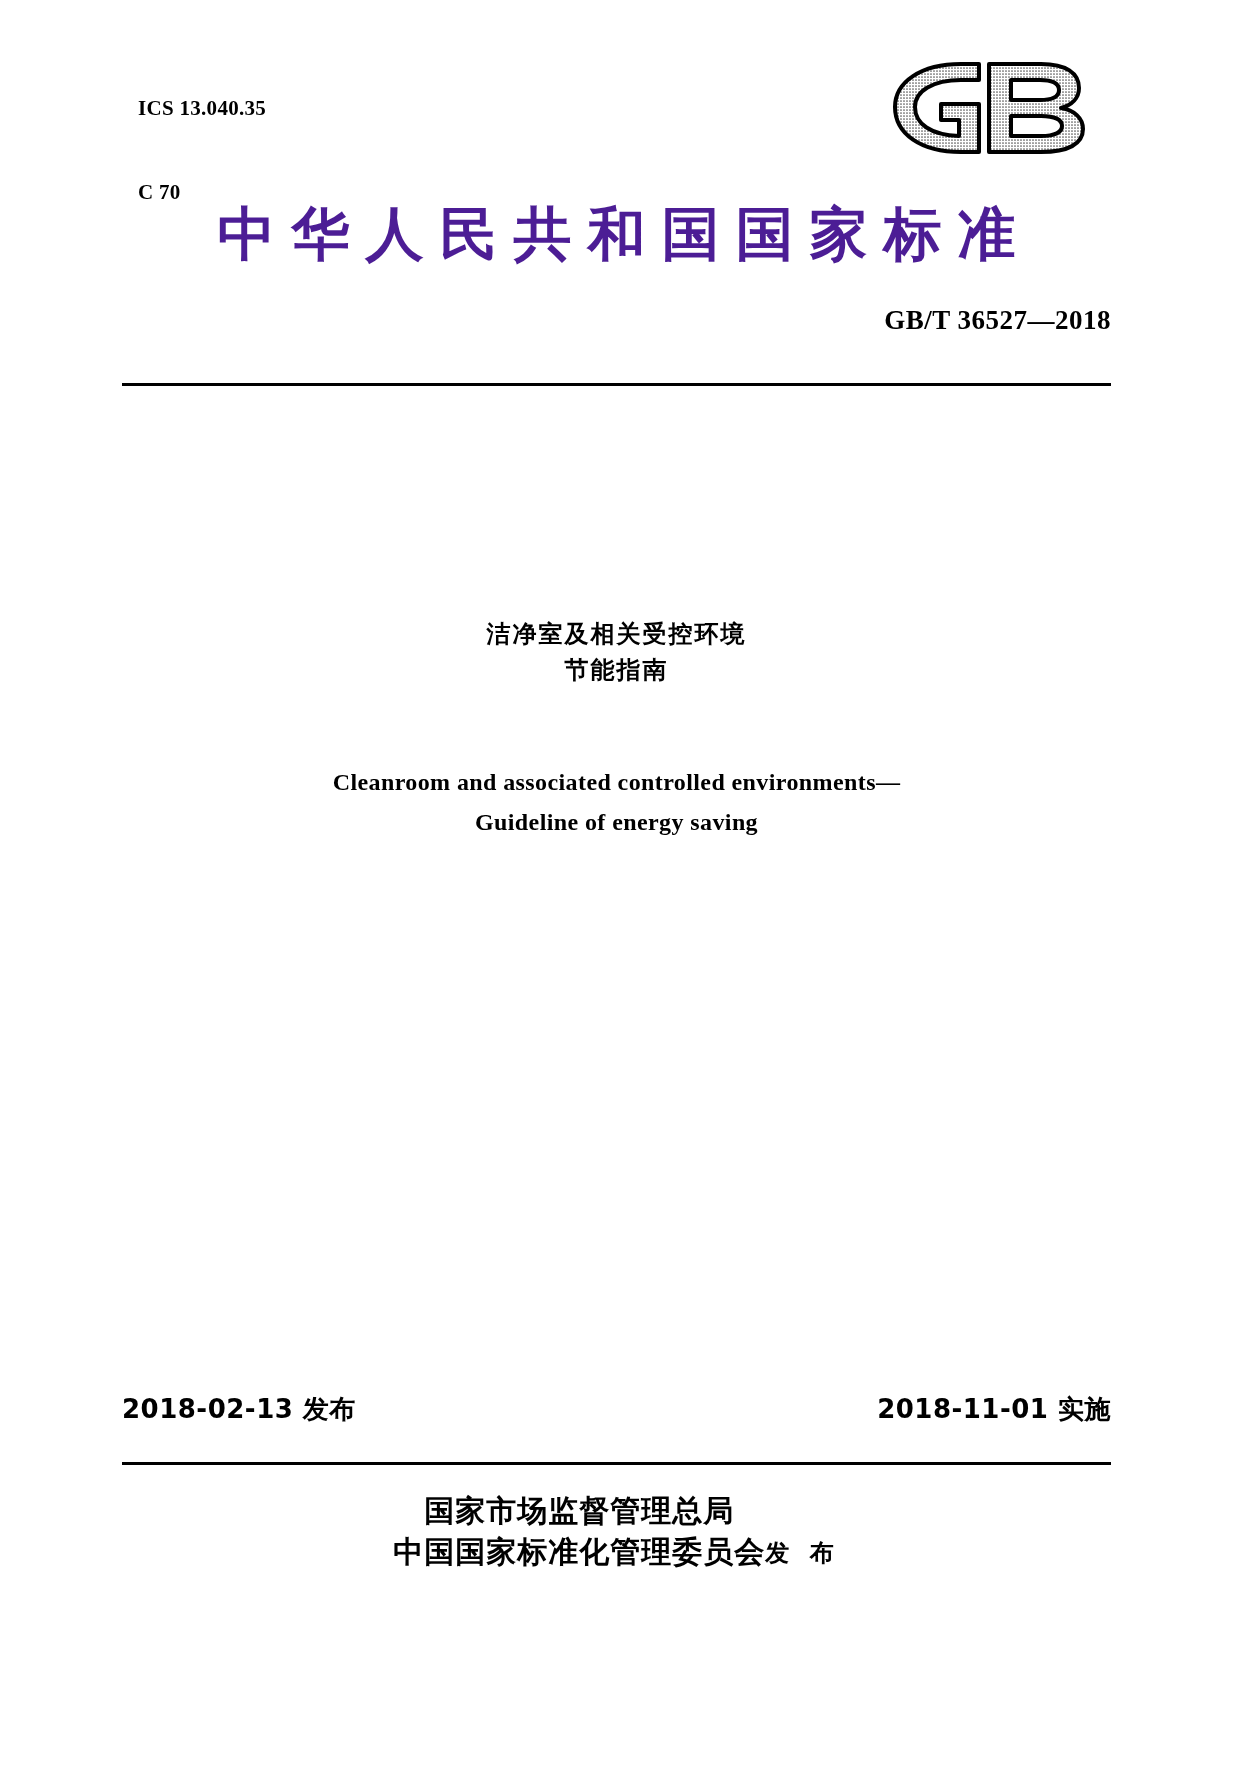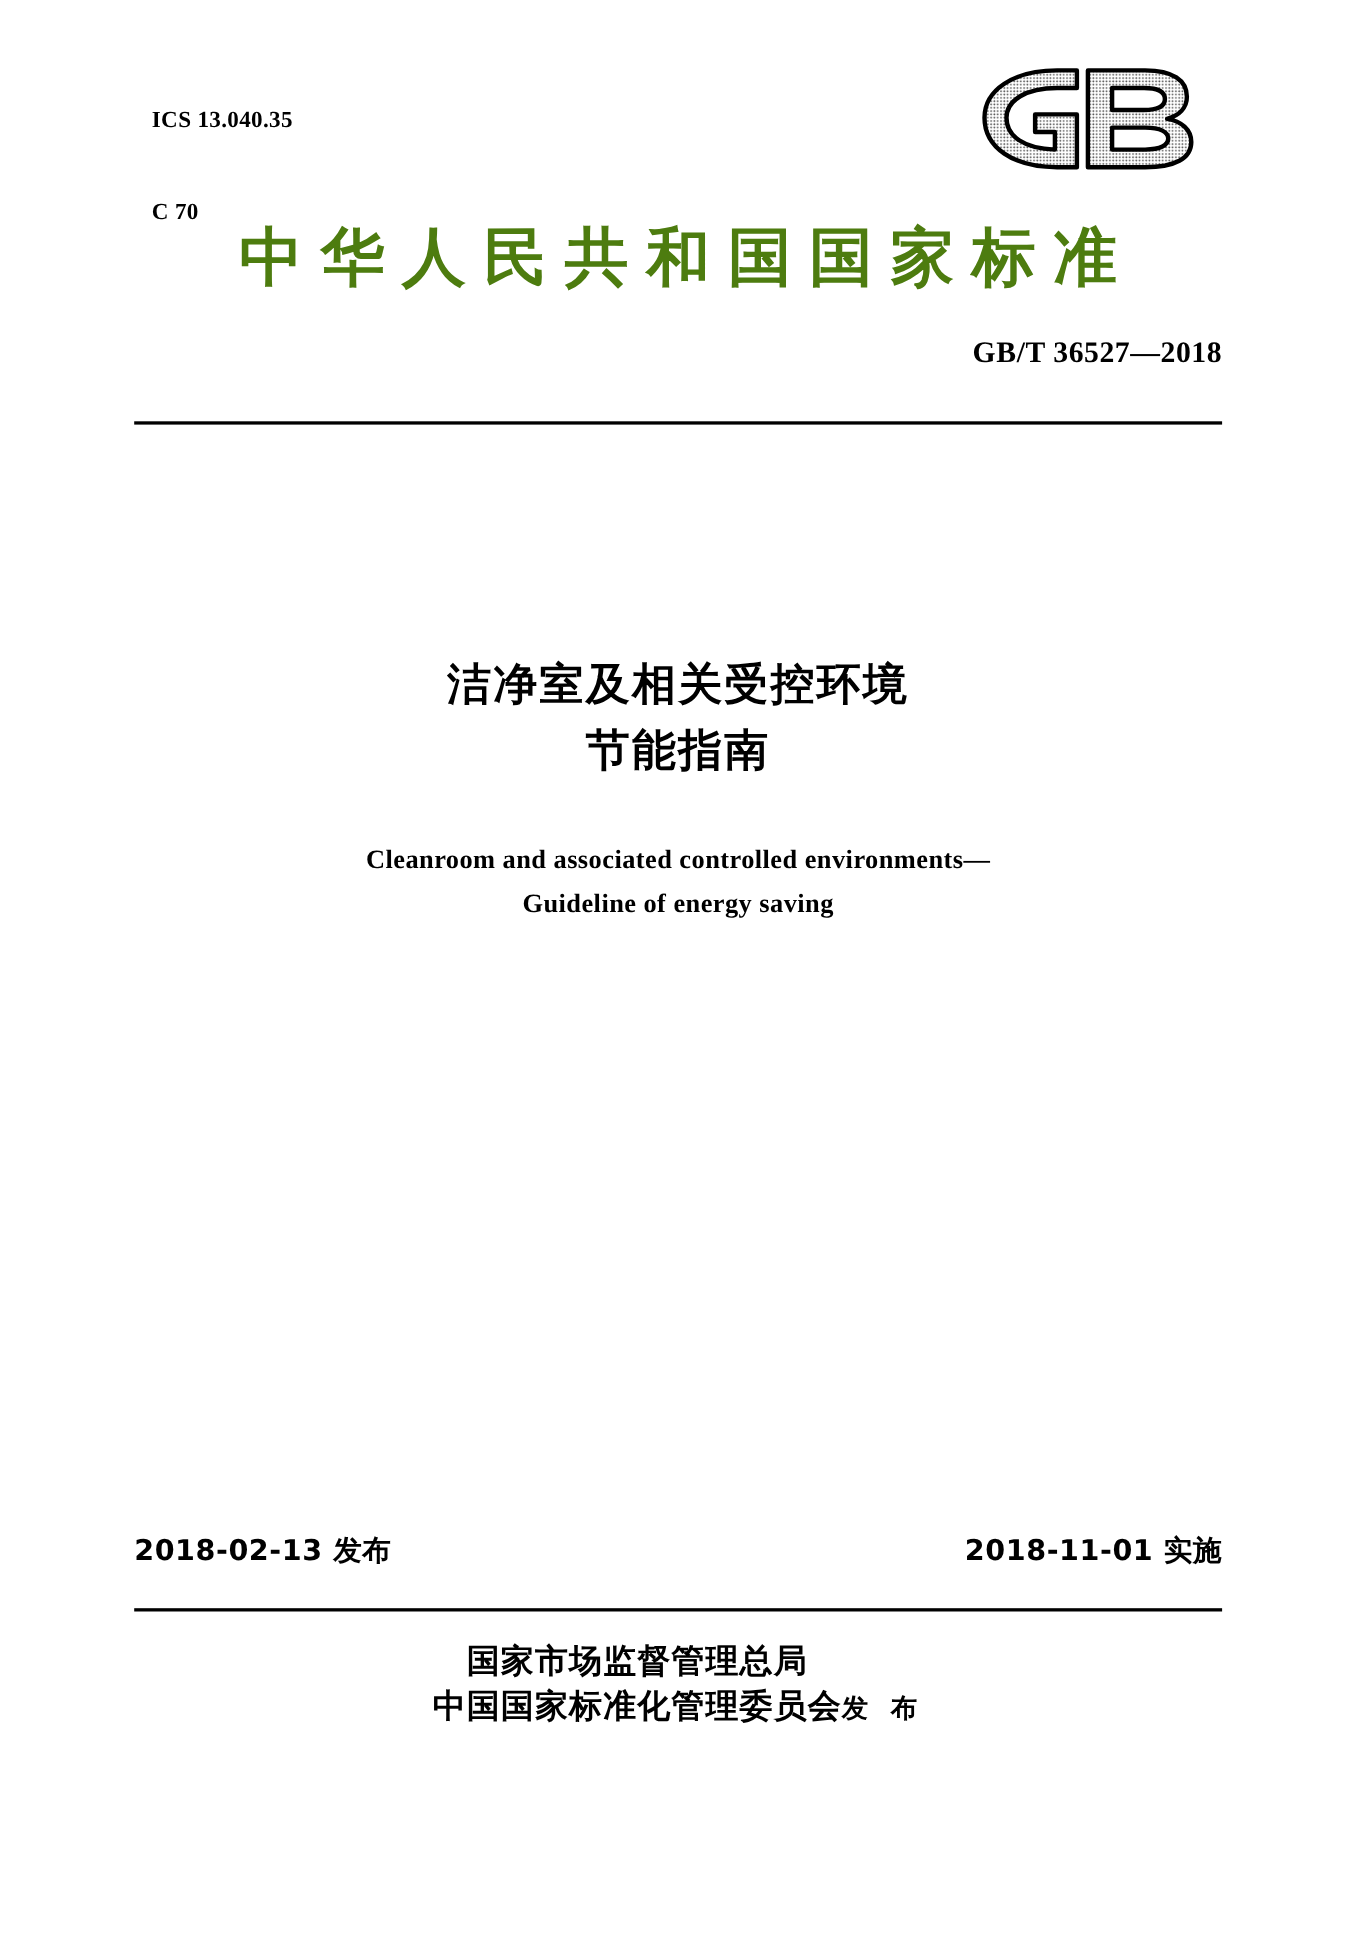--- a/index.html
+++ b/index.html
@@ -50,21 +50,21 @@
     position: absolute;
     left: 0;
     right: 0;
     top: 196px;
     text-align: center;
     font-family: "DejaVu Serif", serif;
     font-weight: bold;
     font-size: 58px;
     letter-spacing: 16px;
     text-indent: 16px;
-    color: #4d7c0f;
+    color: #4c1d95;
     white-space: nowrap;
   }
 
   
   .std-number {
     position: absolute;
     right: 122px;
     top: 305px;
     font-family: "Liberation Serif", serif;
     font-weight: bold;
@@ -89,25 +89,25 @@
     top: 1462px;
     height: 3px;
     background: #000;
   }
 
   
   .doc-title-cn {
     position: absolute;
     left: 0;
     right: 0;
-    top: 592px;
-    text-align: center;
-    font-family: "DejaVu Serif", serif;
-    font-weight: bold;
-    font-size: 40px;
+    top: 616px;
+    text-align: center;
+    font-family: "DejaVu Serif", serif;
+    font-weight: bold;
+    font-size: 24px;
     line-height: 1.5;
     letter-spacing: 2px;
   }
   .doc-title-cn span { display: block; }
 
   .doc-title-en {
     position: absolute;
     left: 0;
     right: 0;
     top: 763px;

